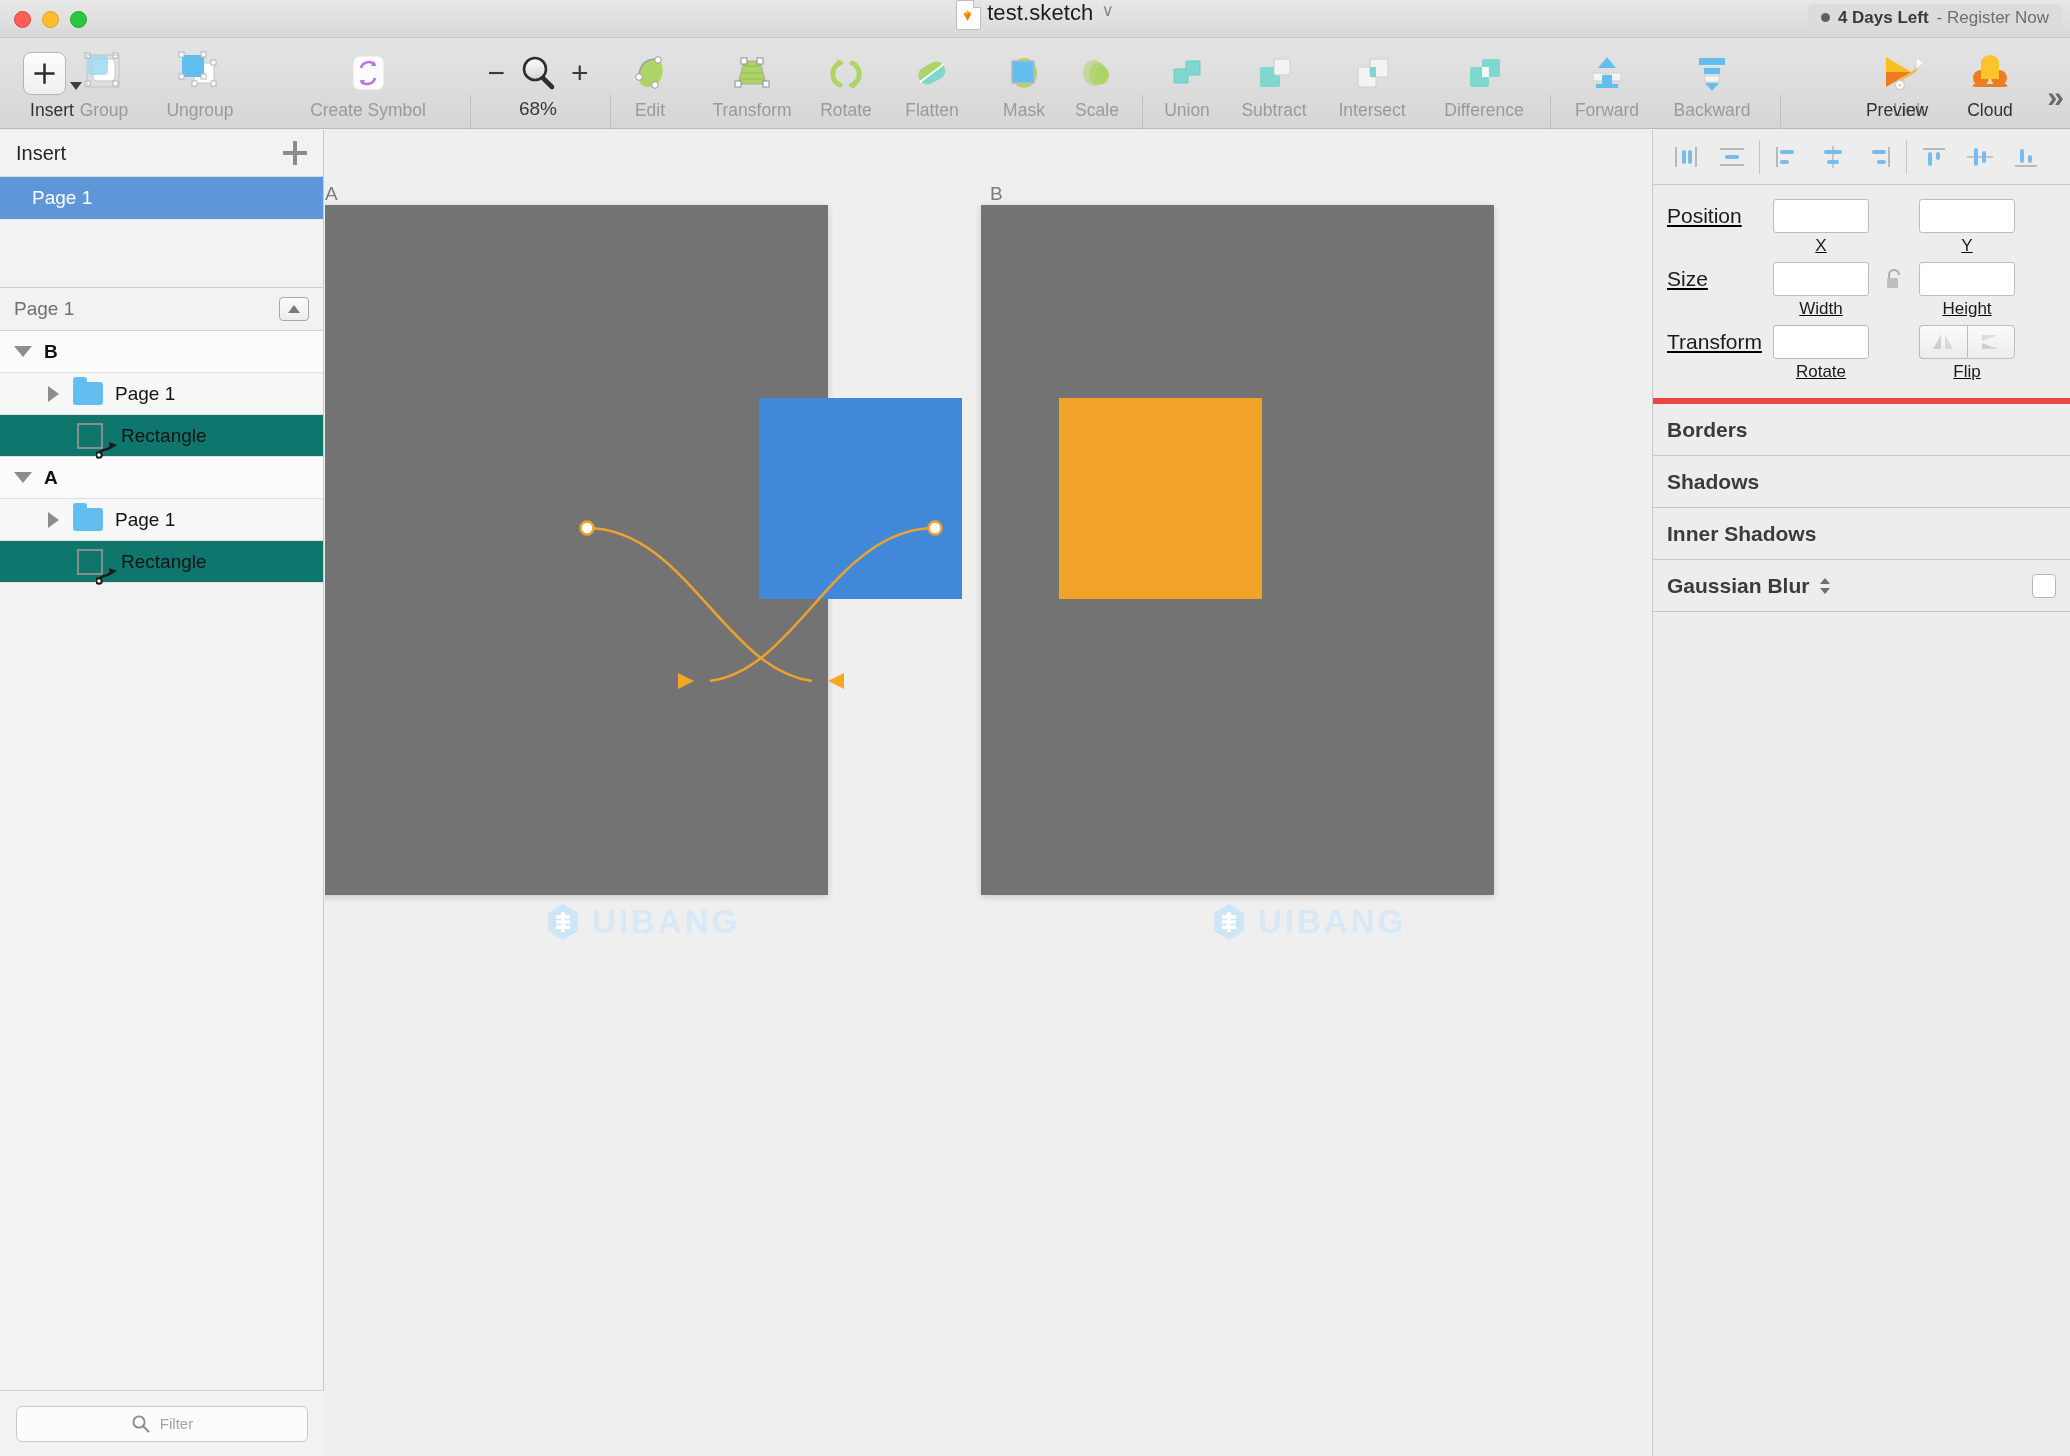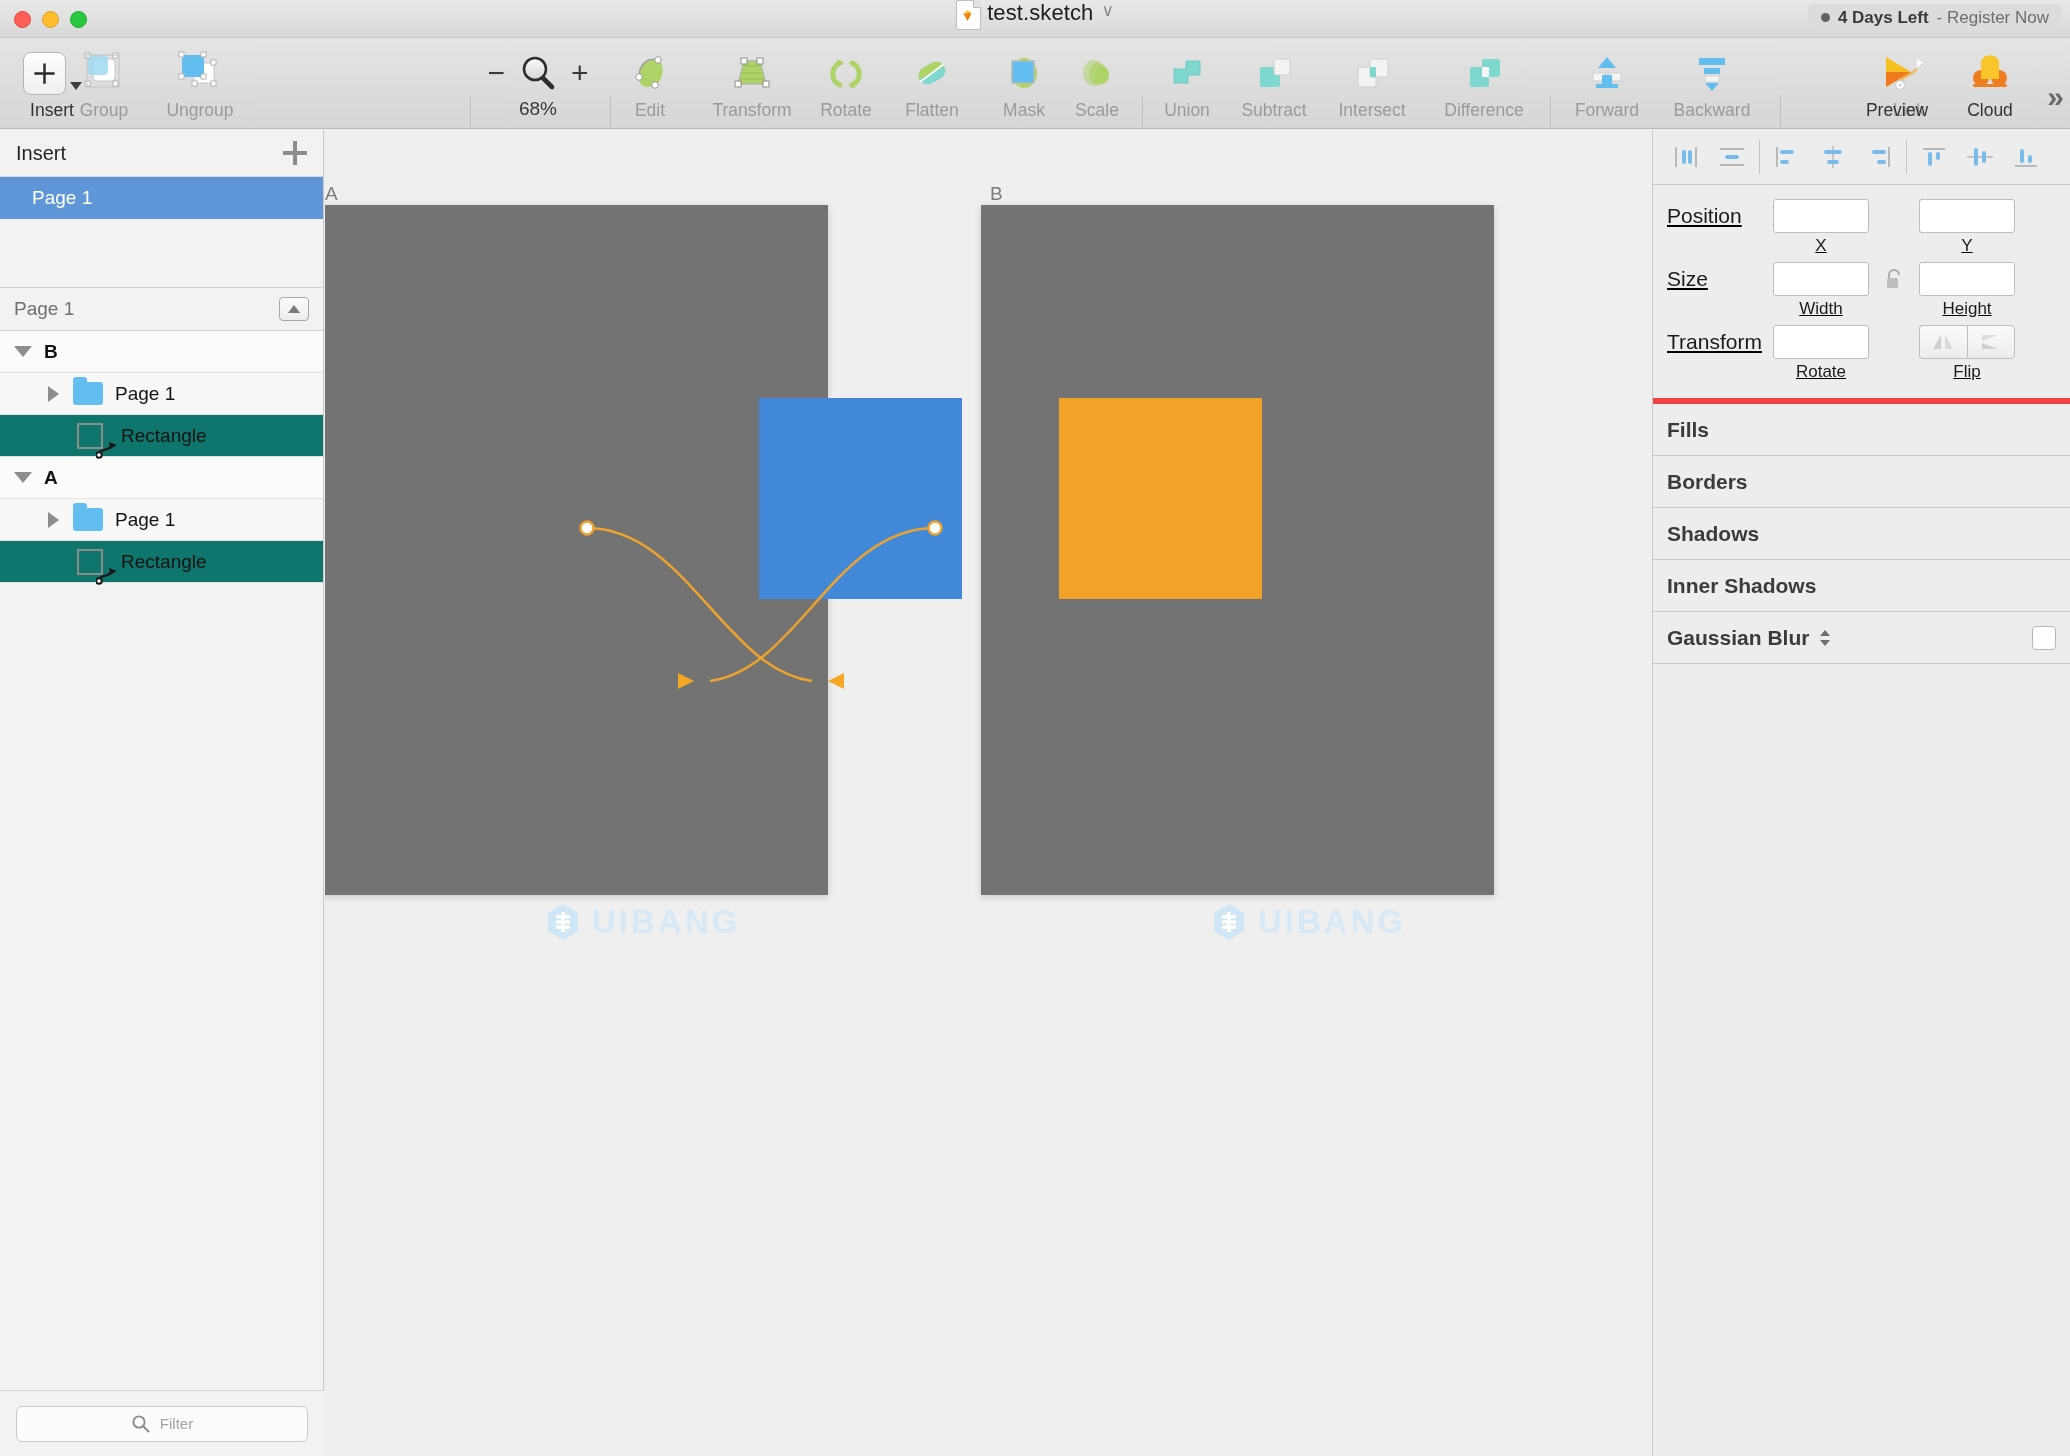--- a/index.html
+++ b/index.html
@@ -310,20 +310,31 @@
               <rect x="27" y="23" width="5" height="5"></rect>
               <rect x="37" y="9" width="5" height="5"></rect>
               <rect x="37" y="30" width="5" height="5"></rect>
               <rect x="18" y="30" width="5" height="5"></rect>
             </g>
         </svg>
       </div>
       <div class="tb-label dim">Ungroup</div>
     </div>
 
+    <div class="tb-item" style="left:278px;width:180px">
+      <div class="tb-glyph">
+        <svg width="44" height="44" viewBox="0 0 44 44">
+          <rect x="7" y="5" width="31" height="34" rx="7" fill="#FCFCFC" stroke="#e2e2e2"></rect>
+          <path d="M15 17 a8 8 0 0 1 14 -3 M29 27 a8 8 0 0 1 -14 3" stroke="#B478E0" stroke-width="2.6" fill="none"></path>
+          <path d="M28 10 l2 5 l-5 0 Z" fill="#B478E0"></path>
+            <path d="M16 34 l-2 -5 l5 0 Z" fill="#B478E0"></path>
+        </svg>
+      </div>
+      <div class="tb-label dim">Create Symbol</div>
+    </div>
 
     <div class="tb-sep" style="left:470px"></div>
 
     <div class="tb-item" style="left:478px;width:120px">
       <div class="tb-glyph">
         <div class="zoom-row">
           <span class="zoom-sign">−</span>
           <svg width="40" height="40" viewBox="0 0 40 40">
             <circle cx="17" cy="16" r="11" fill="url(#mg)" stroke="#2e2e2e" stroke-width="2.6"></circle>
             <defs>
@@ -759,23 +770,20 @@
                   <path d="M4 11 L20 17 L4 17 Z" fill="#cfcfcf"></path>
               </svg>
             </div>
           </div>
           <span class="field-cap">Flip</span>
         </div>
       </div>
     </div>
 
     <div class="sec-row">
-      <span>Fills</span>
-    </div>
-    <div class="sec-row">
       <span>Borders</span>
     </div>
     <div class="sec-row">
       <span>Shadows</span>
     </div>
     <div class="sec-row">
       <span>Inner Shadows</span>
     </div>
     <div class="sec-row" style="position:relative">
       <span>Gaussian Blur</span>

